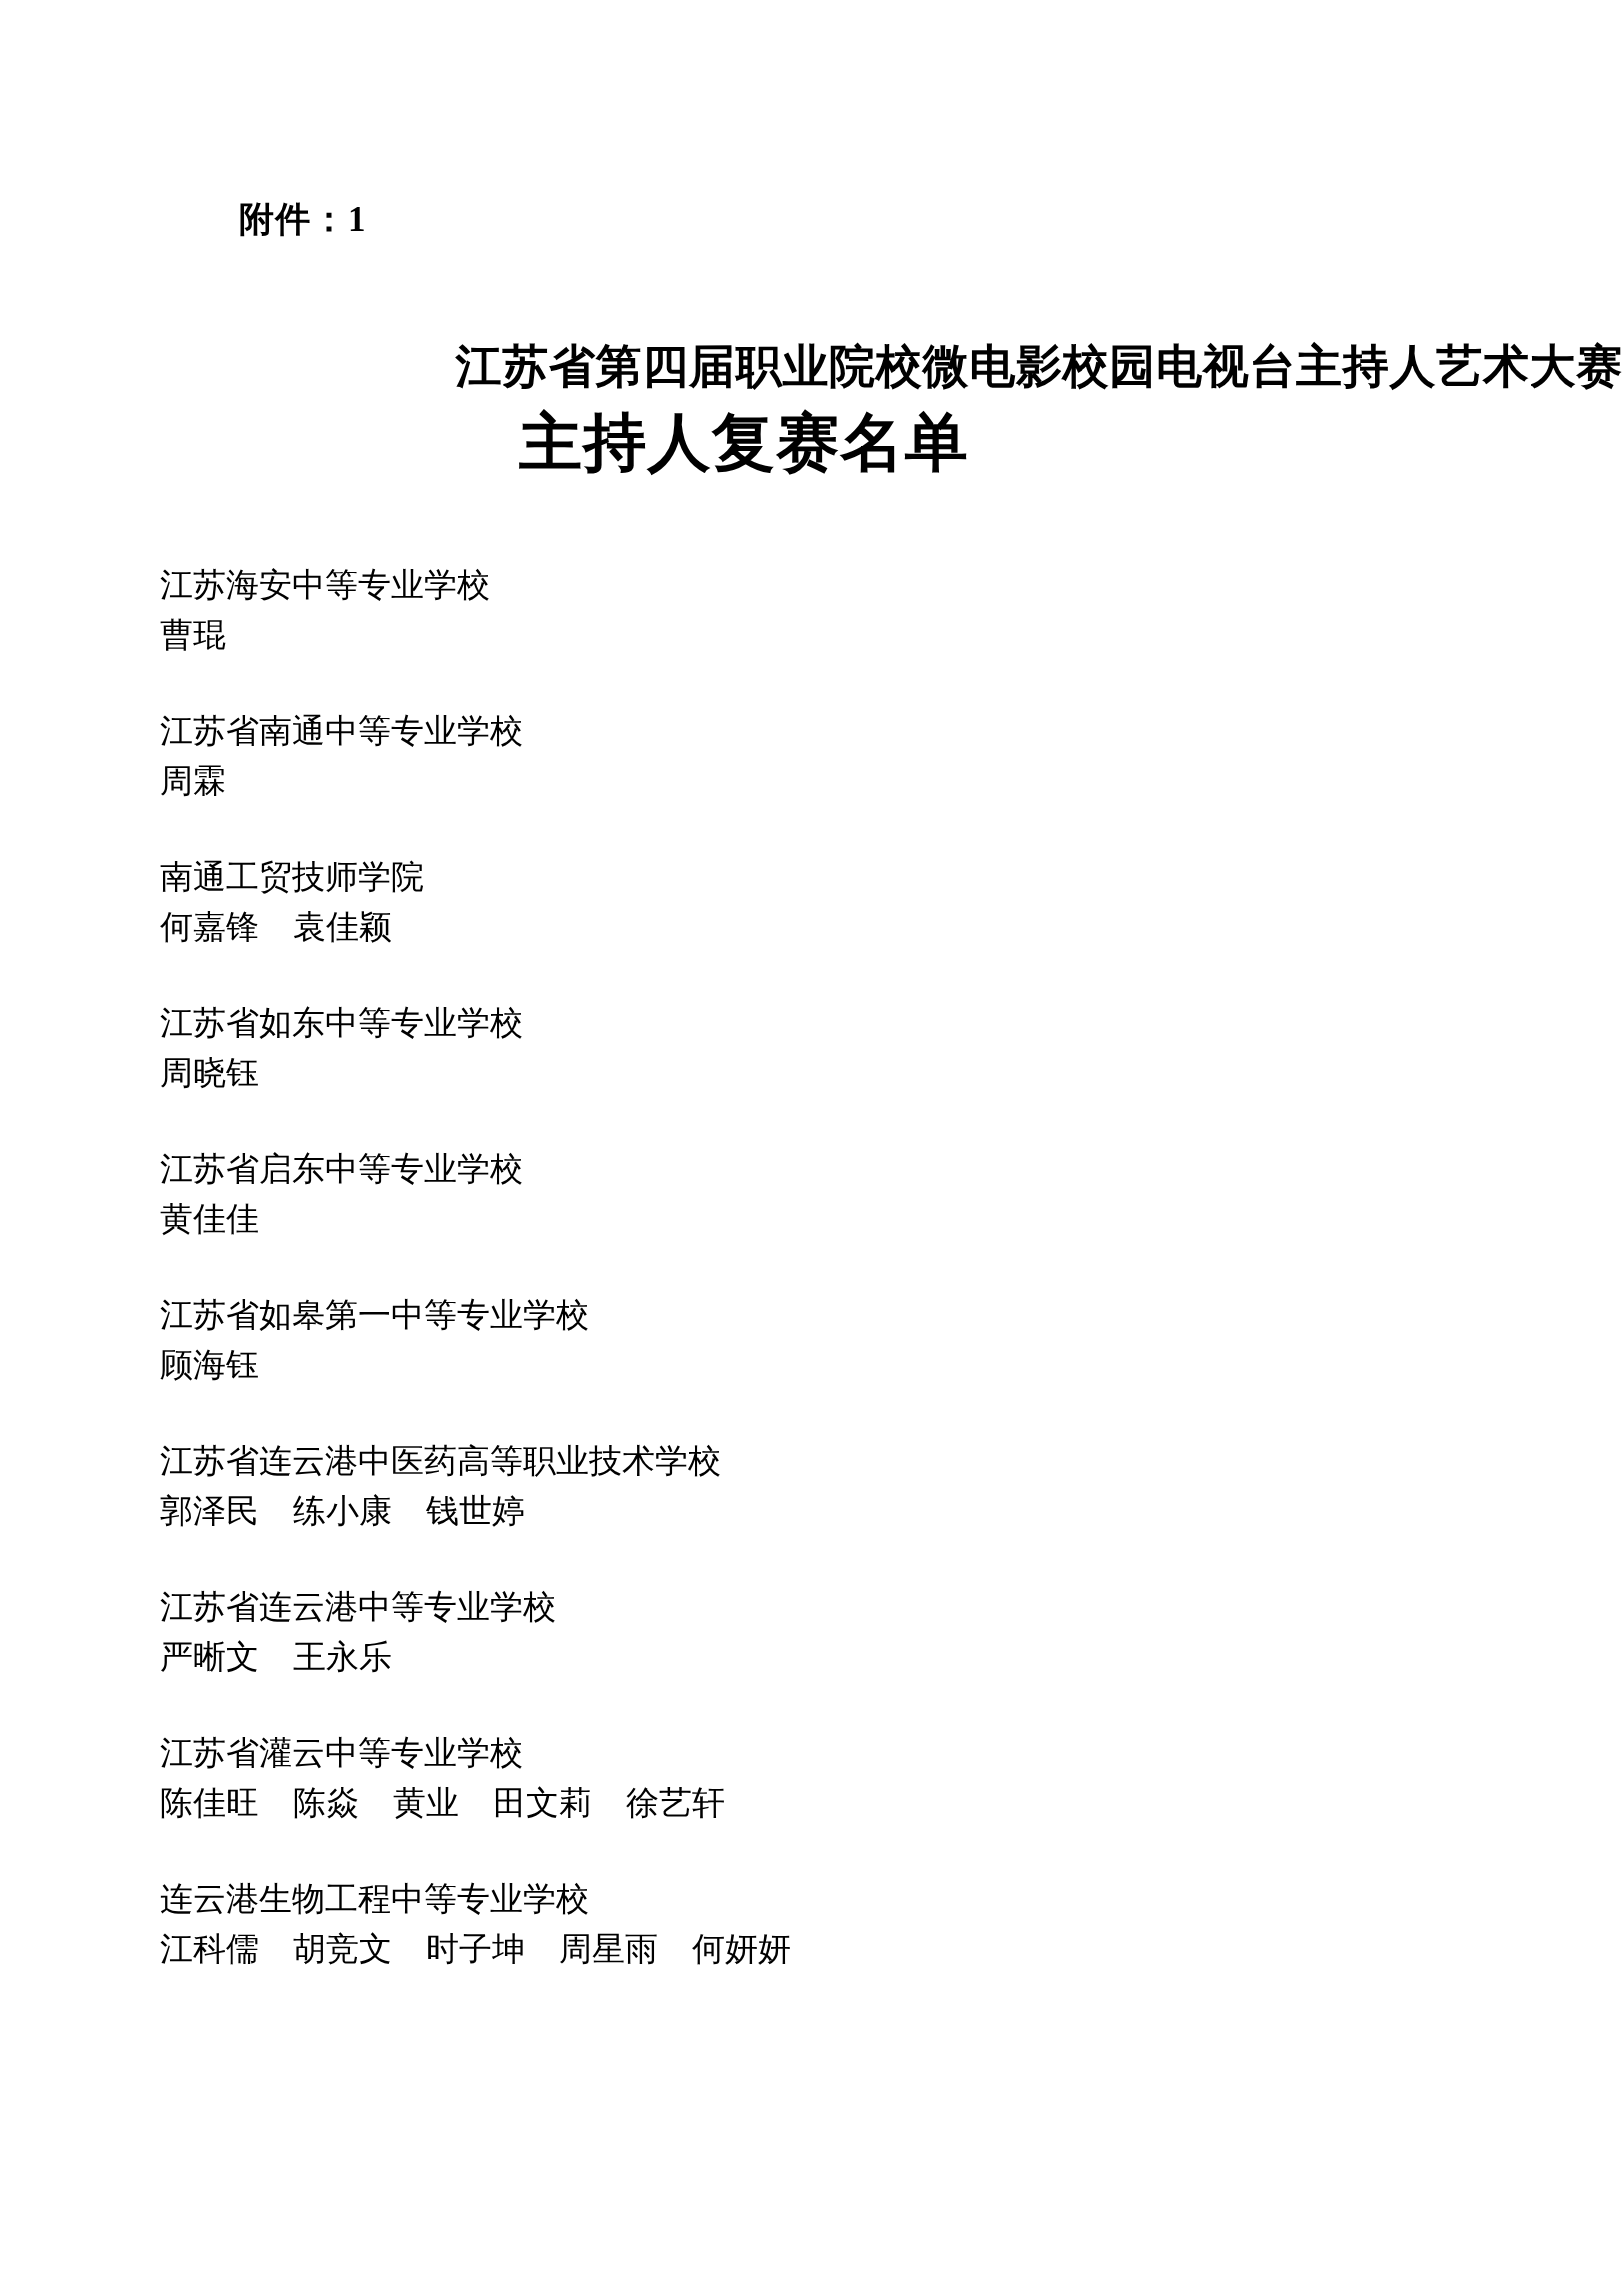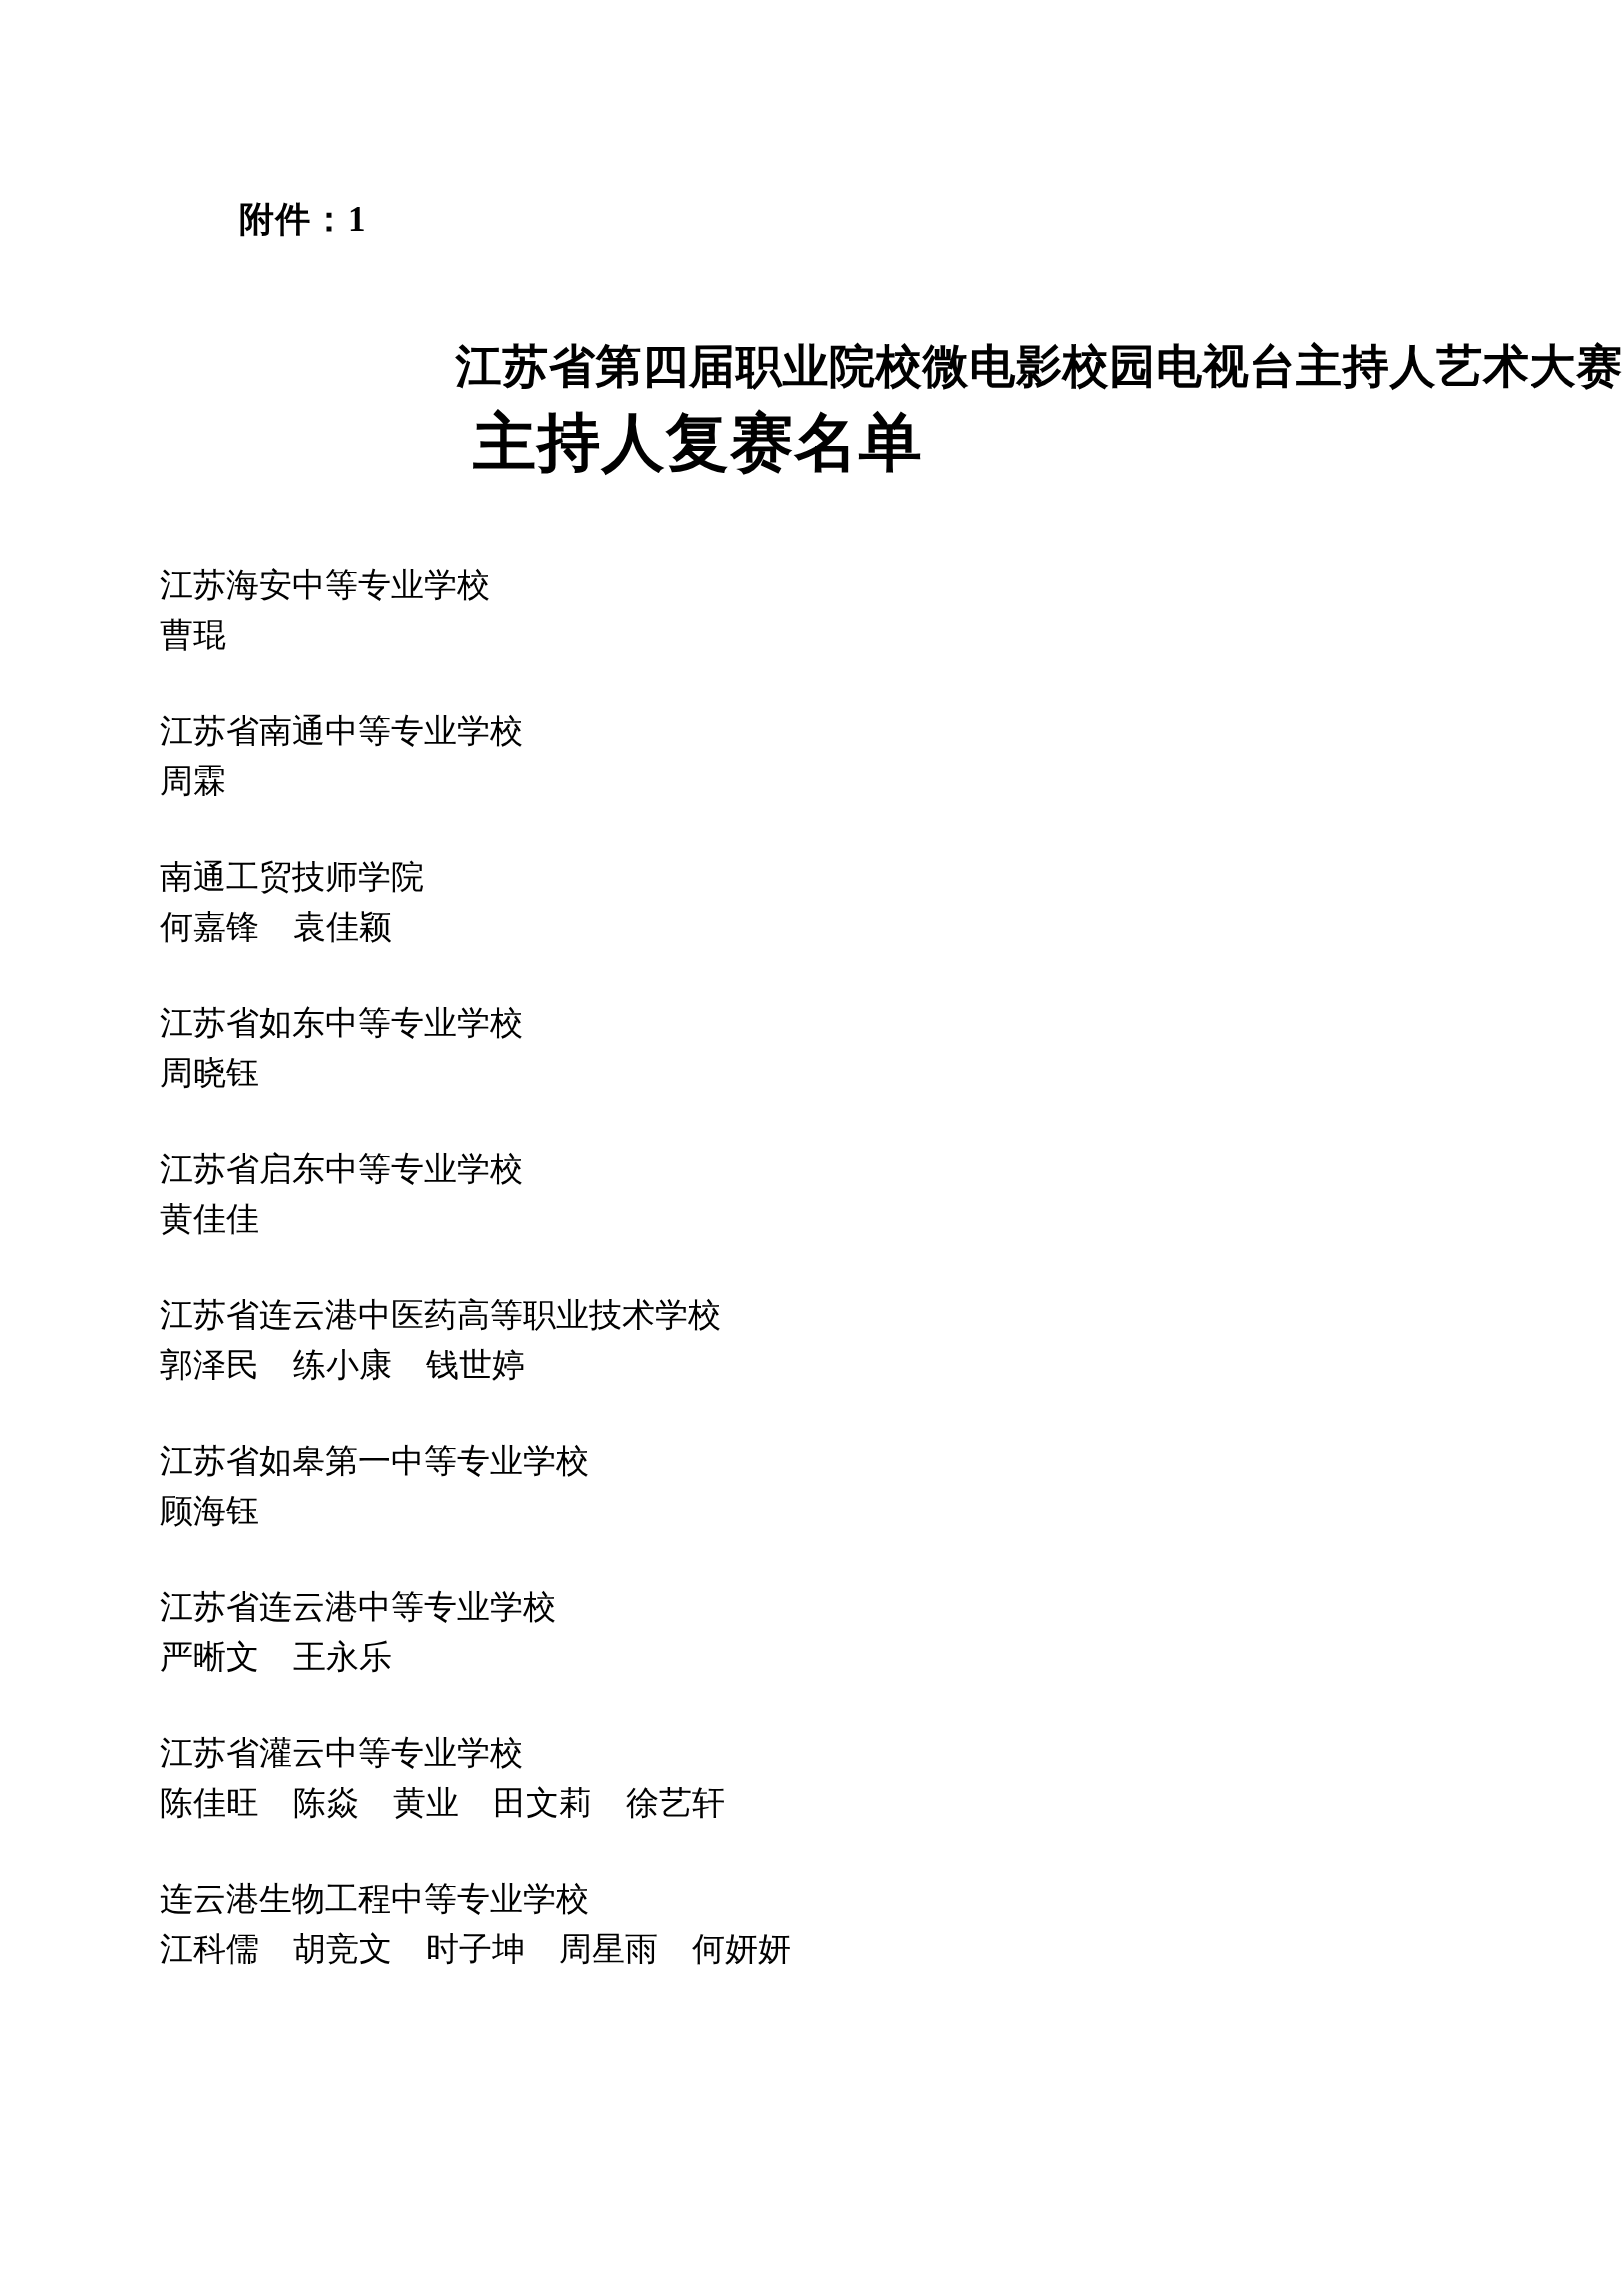--- a/index.html
+++ b/index.html
@@ -51,20 +51,21 @@
     left: 0;
     top: 400px;
     width: 1396px;
     text-align: center;
     font-size: 63px;
     font-weight: bold;
     font-family: "Liberation Serif", serif;
     letter-spacing: 1.3px;
     white-space: nowrap;
     margin: 0;
+    padding-left: 46px;
   }
   .roster {
     position: absolute;
     left: 160px;
     top: 560px;
     width: 1374px;
     font-size: 33px;
     line-height: 50px;
     font-family: Liberation Sans, sans-serif;
   }
@@ -111,26 +112,26 @@
       </div>
       <div class="school-block">
         <div class="school-name">江苏省如东中等专业学校</div>
         <div class="contestant-names"><span class="contestant-name">周晓钰</span></div>
       </div>
       <div class="school-block">
         <div class="school-name">江苏省启东中等专业学校</div>
         <div class="contestant-names"><span class="contestant-name">黄佳佳</span></div>
       </div>
       <div class="school-block">
+        <div class="school-name">江苏省如皋第一中等专业学校</div>
+        <div class="contestant-names"><span class="contestant-name">顾海钰</span></div>
+      </div>
+      <div class="school-block">
         <div class="school-name">江苏省连云港中医药高等职业技术学校</div>
         <div class="contestant-names"><span class="contestant-name">郭泽民</span><span class="contestant-name">练小康</span><span class="contestant-name">钱世婷</span></div>
-      </div>
-      <div class="school-block">
-        <div class="school-name">江苏省如皋第一中等专业学校</div>
-        <div class="contestant-names"><span class="contestant-name">顾海钰</span></div>
       </div>
       <div class="school-block">
         <div class="school-name">江苏省连云港中等专业学校</div>
         <div class="contestant-names"><span class="contestant-name">严晰文</span><span class="contestant-name">王永乐</span></div>
       </div>
       <div class="school-block">
         <div class="school-name">江苏省灌云中等专业学校</div>
         <div class="contestant-names"><span class="contestant-name">陈佳旺</span><span class="contestant-name">陈焱</span><span class="contestant-name">黄业</span><span class="contestant-name">田文莉</span><span class="contestant-name">徐艺轩</span></div>
       </div>
       <div class="school-block">

